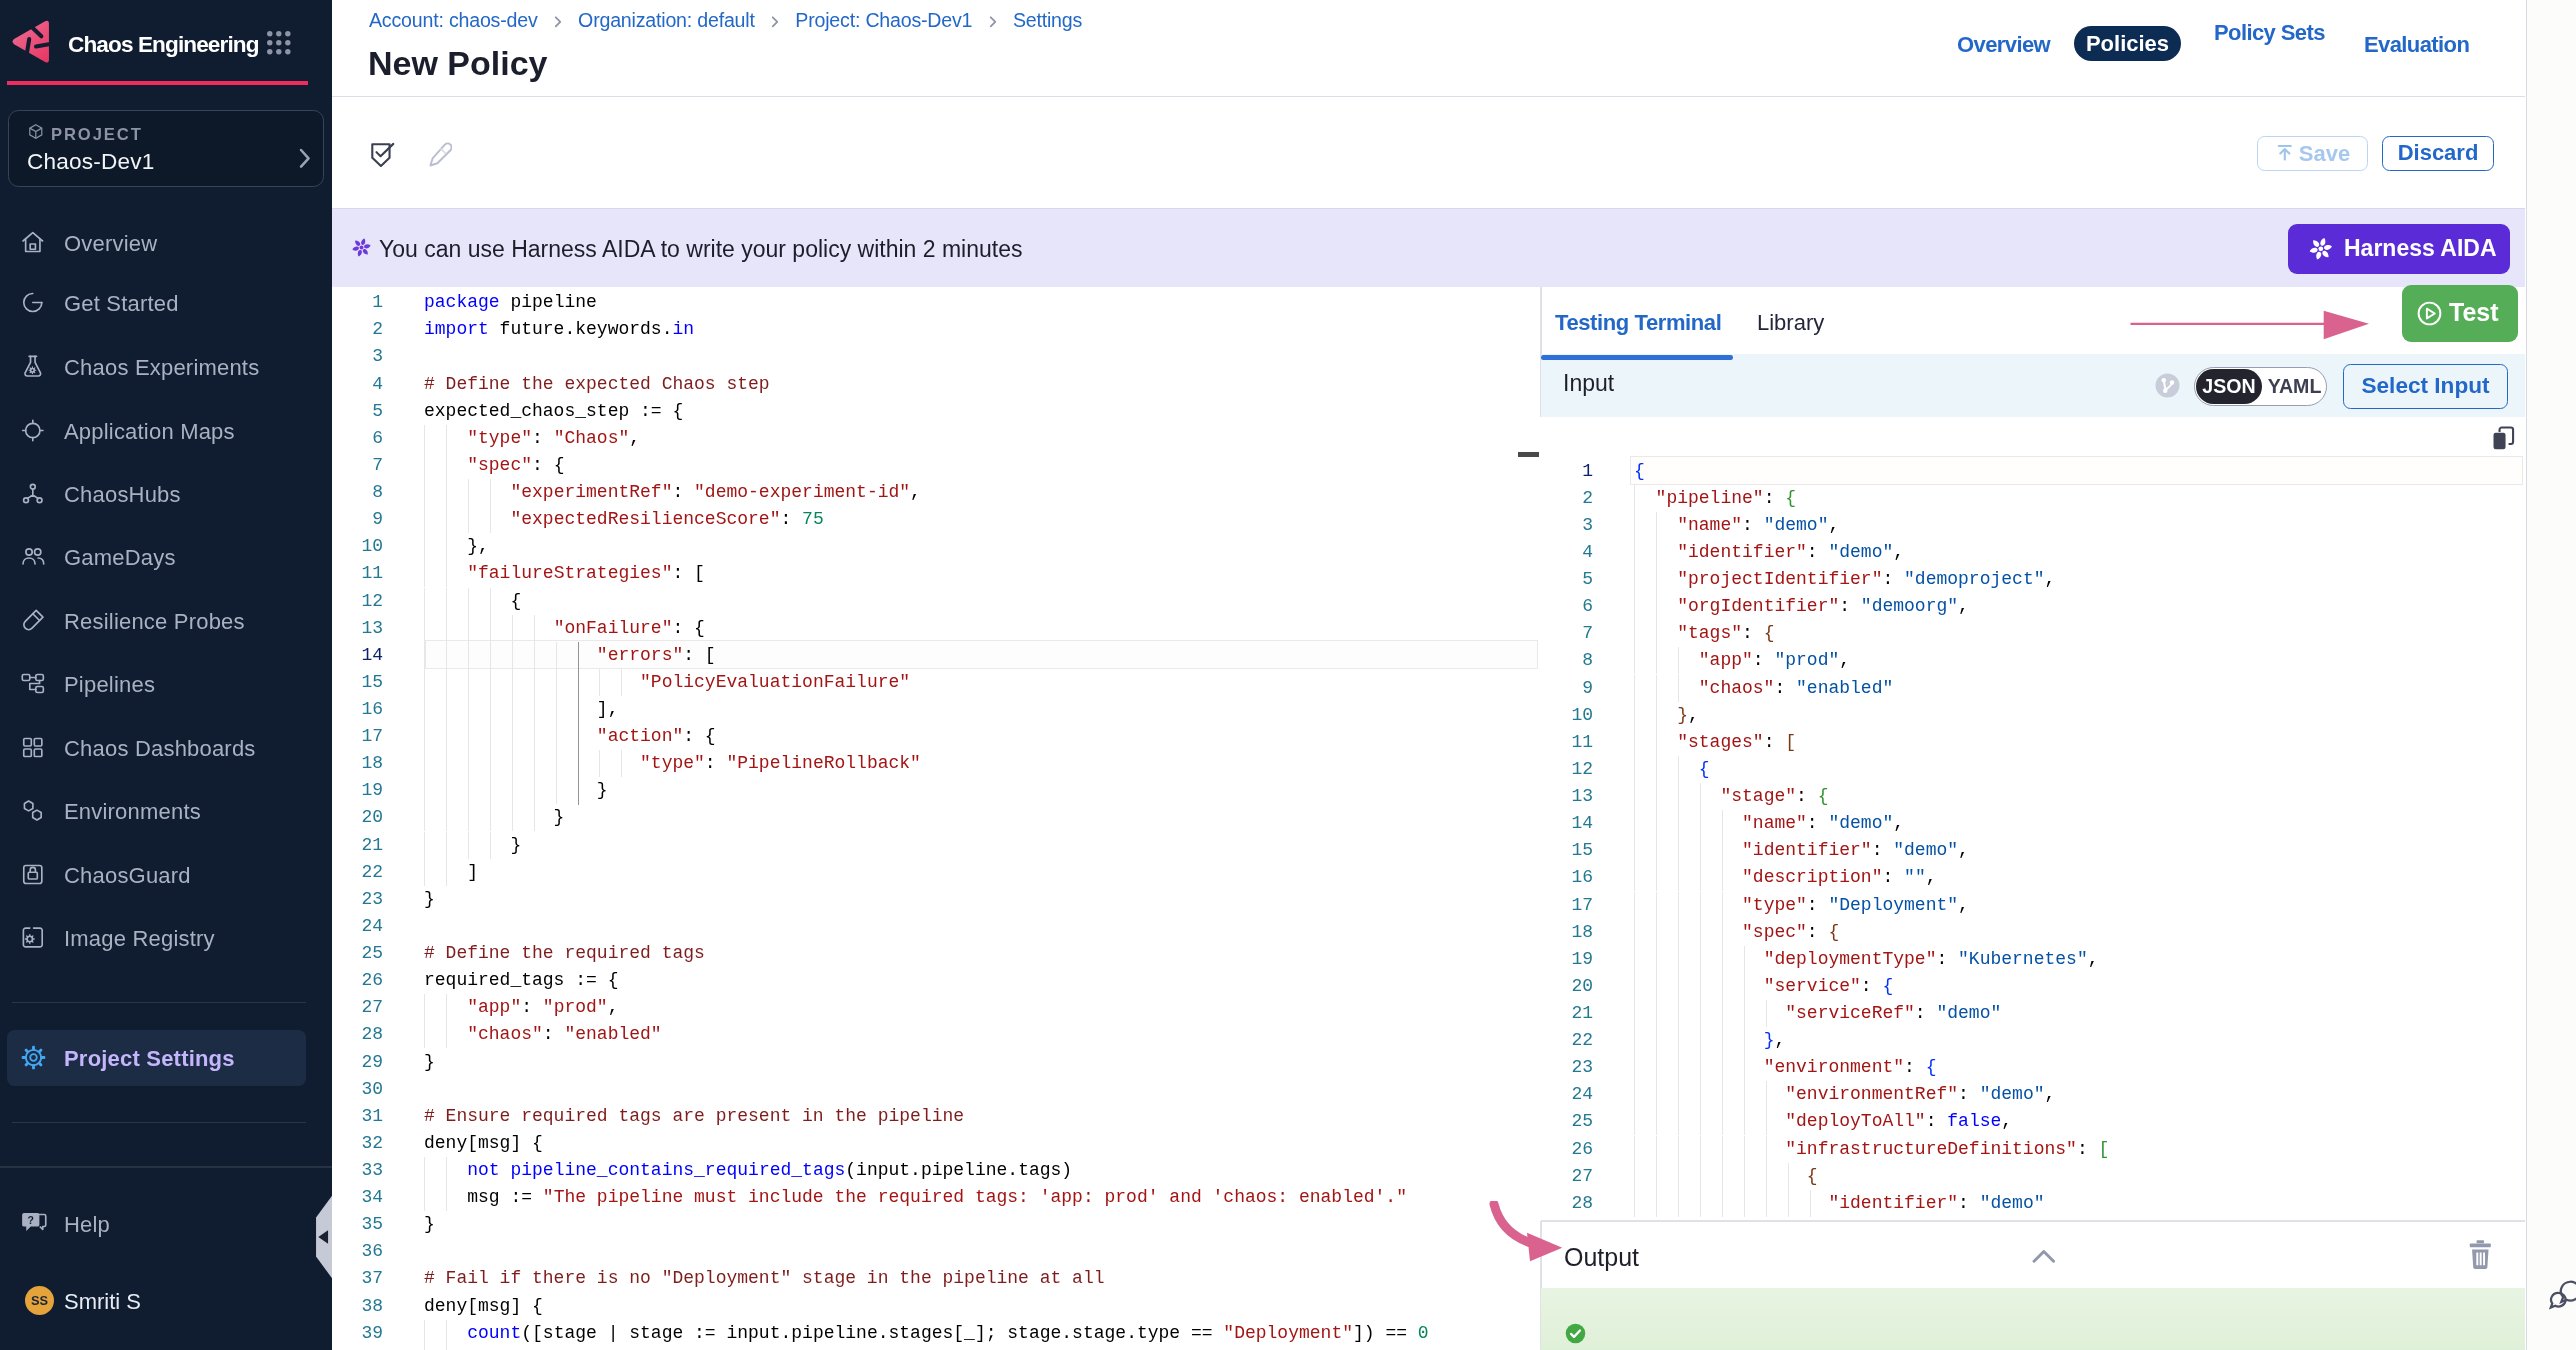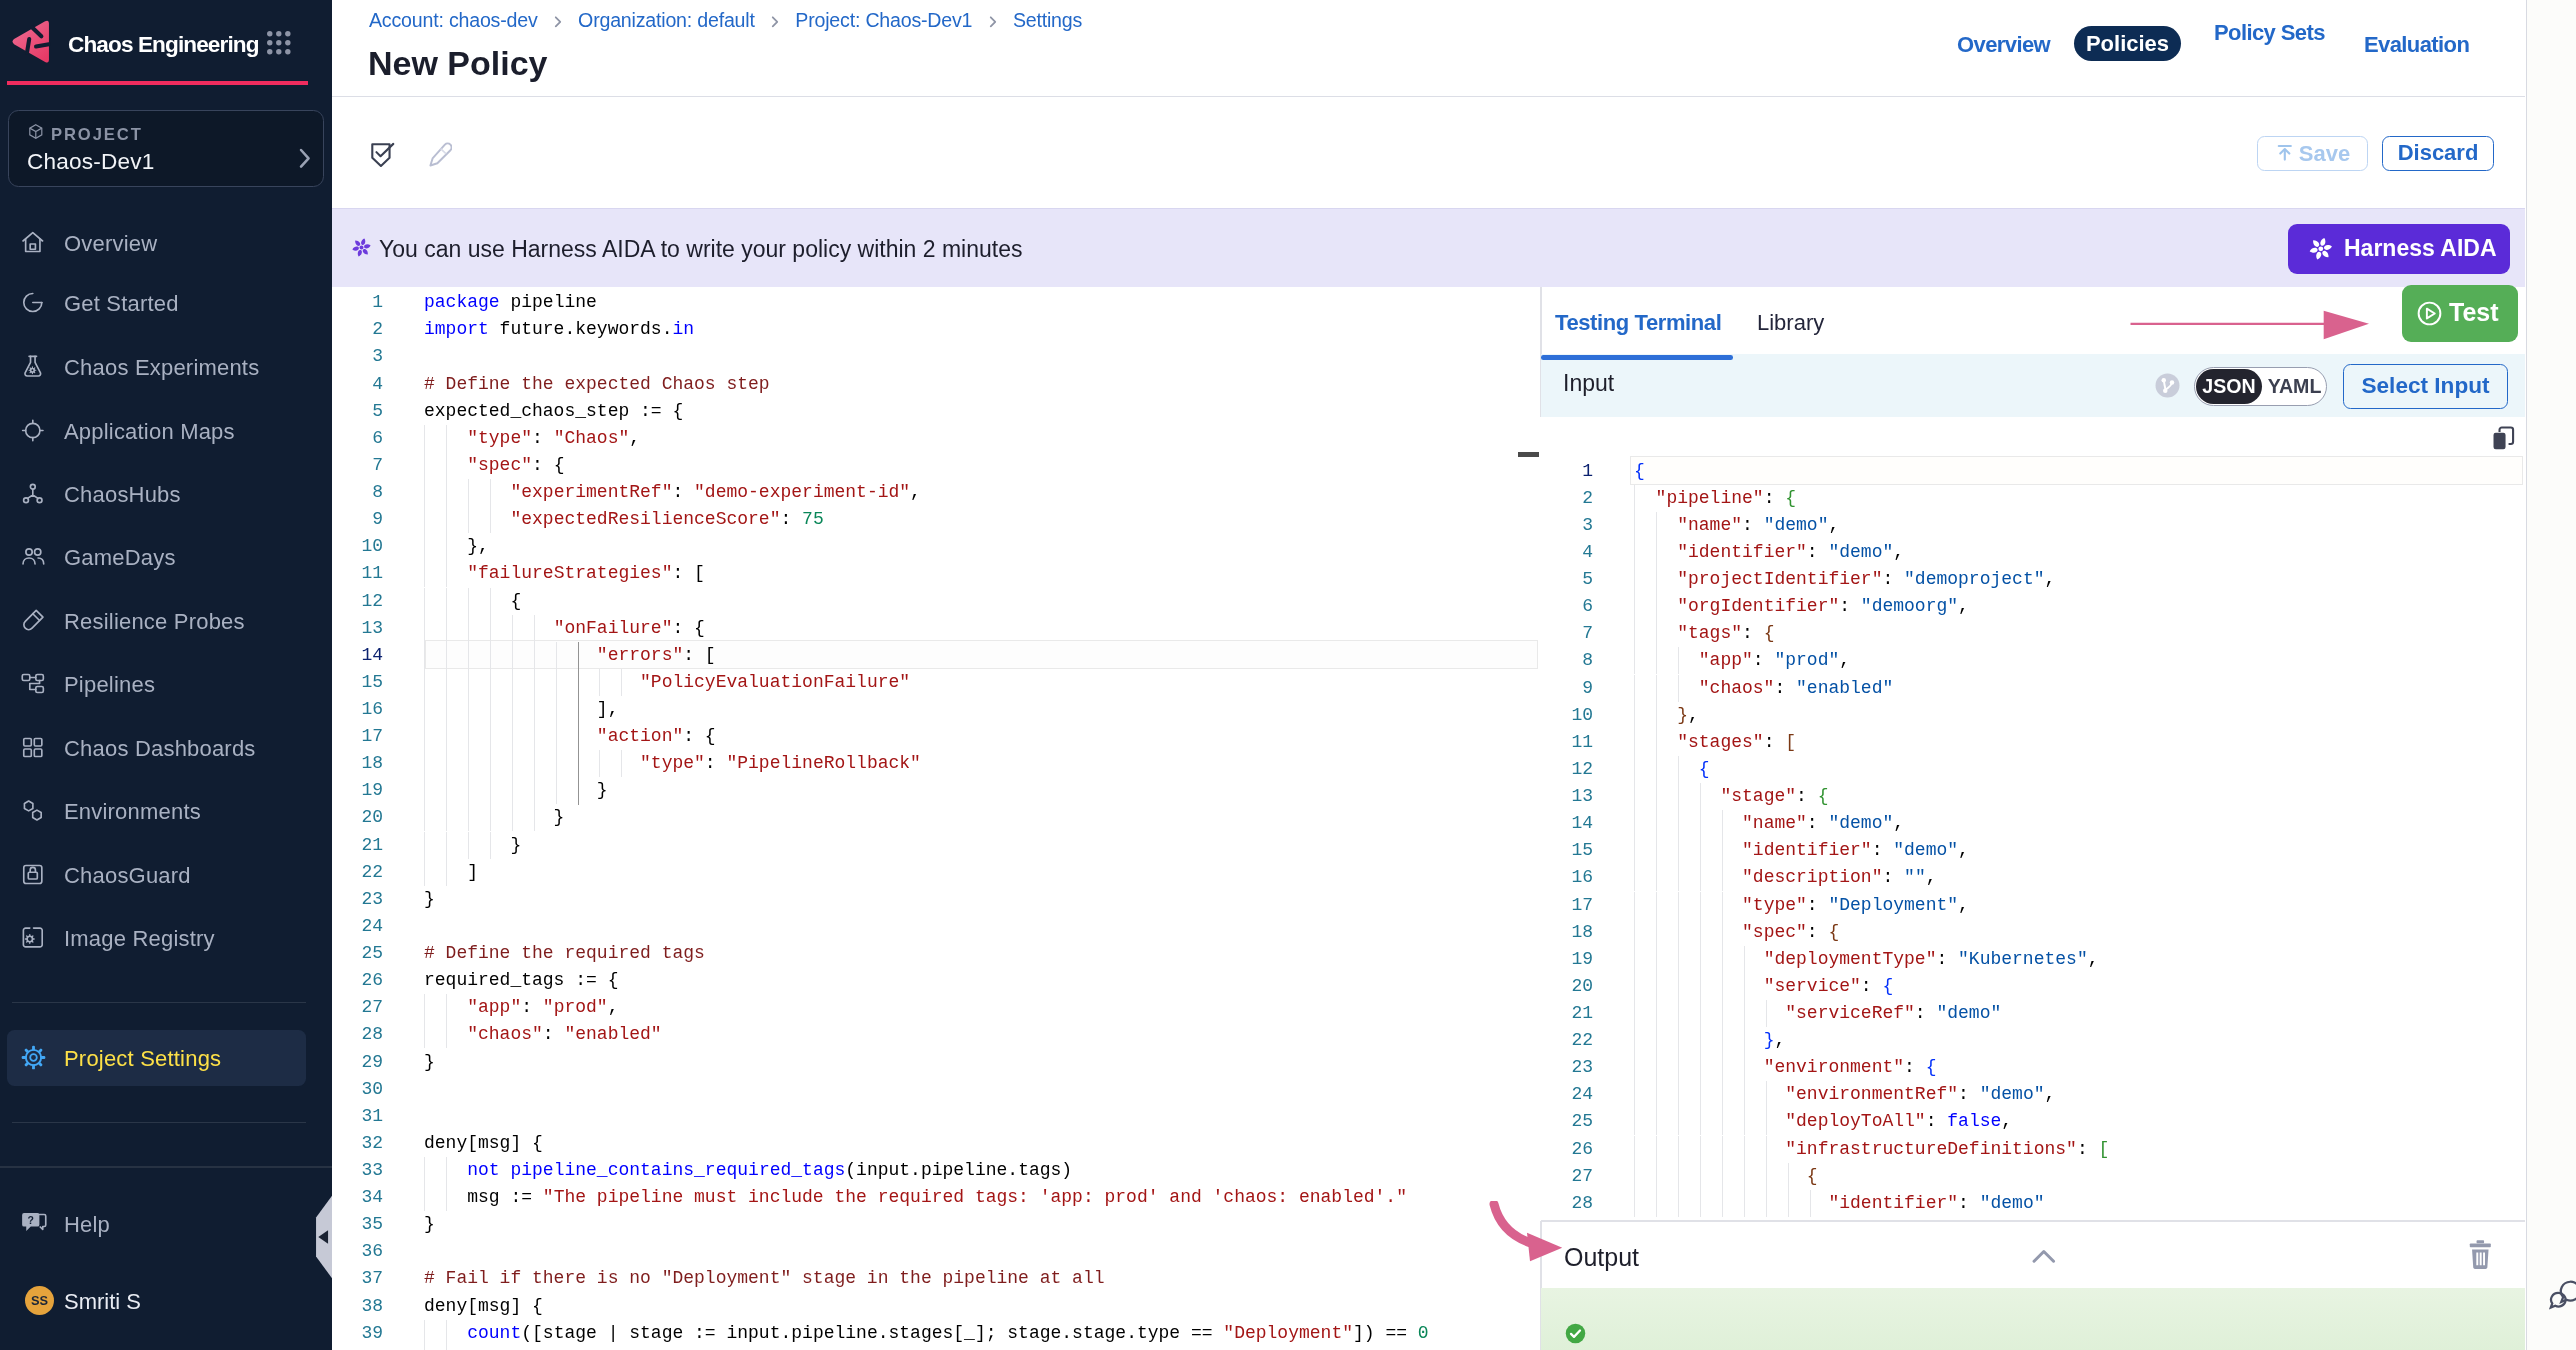--- a/index.html
+++ b/index.html
@@ -170,21 +170,21 @@
           <rect x="16.1" y="2.2" width="3.8" height="6.4" rx="1.6" fill="#42a7f5" stroke="none" transform="rotate(45 18 18)"></rect>
           <rect x="16.1" y="2.2" width="3.8" height="6.4" rx="1.6" fill="#42a7f5" stroke="none" transform="rotate(90 18 18)"></rect>
           <rect x="16.1" y="2.2" width="3.8" height="6.4" rx="1.6" fill="#42a7f5" stroke="none" transform="rotate(135 18 18)"></rect>
           <rect x="16.1" y="2.2" width="3.8" height="6.4" rx="1.6" fill="#42a7f5" stroke="none" transform="rotate(180 18 18)"></rect>
           <rect x="16.1" y="2.2" width="3.8" height="6.4" rx="1.6" fill="#42a7f5" stroke="none" transform="rotate(225 18 18)"></rect>
           <rect x="16.1" y="2.2" width="3.8" height="6.4" rx="1.6" fill="#42a7f5" stroke="none" transform="rotate(270 18 18)"></rect>
           <rect x="16.1" y="2.2" width="3.8" height="6.4" rx="1.6" fill="#42a7f5" stroke="none" transform="rotate(315 18 18)"></rect>
           <circle cx="18" cy="18" r="10.2" fill="none" stroke="#42a7f5" stroke-width="2.6"></circle>
           <circle cx="18" cy="18" r="4.4" fill="none" stroke="#42a7f5" stroke-width="2.4"></circle>
         </svg></span>
-      <span class="lb" style="color:#fde047;font-weight:normal">Project Settings</span>
+      <span class="lb" style="color:#c4b5fd;font-weight:bold">Project Settings</span>
     </div>
 <div class="sep" style="top:1122px"></div>
 <div class="a" style="left:0;top:1166px;width:332px;height:1.5px;background:#273243"></div>
 <div class="nav" style="top:1193px">
       <span class="ic"><svg width="29" height="27" viewBox="0 0 38 36">
           <path d="M24 6 h8 a2 2 0 0 1 2 2 v12 a2 2 0 0 1-2 2 h-2 v4 l-4-4" fill="none" stroke="#a9b1c2" stroke-width="2.2" stroke-linejoin="round"></path>
           <path d="M5 4 h18 a2.5 2.5 0 0 1 2.5 2.5 v13 a2.5 2.5 0 0 1-2.5 2.5 h-9 l-6 6 v-6 H5 a2.5 2.5 0 0 1-2.5-2.5 v-13 A2.5 2.5 0 0 1 5 4 Z" fill="#a9b1c2" stroke="none"></path>
           <text x="14" y="18.5" font-family="Liberation Sans" font-size="14" font-weight="bold" fill="#101d31" text-anchor="middle">?</text>
         </svg></span>
       <span class="lb">Help</span>
@@ -401,20 +401,21 @@
 <i class="g" style="left:114px;top:707px"></i>
 <div class="cl" style="left:92px;top:707px">    <span class="st">"app"</span>: <span class="st">"prod"</span>,</div>
 <div class="ln" style="top:734px;width:51px">28</div>
 <i class="g" style="left:92px;top:734px"></i>
 <i class="g" style="left:114px;top:734px"></i>
 <div class="cl" style="left:92px;top:734px">    <span class="st">"chaos"</span>: <span class="st">"enabled"</span></div>
 <div class="ln" style="top:762px;width:51px">29</div>
 <div class="cl" style="left:92px;top:762px">}</div>
 <div class="ln" style="top:789px;width:51px">30</div>
 <div class="ln" style="top:816px;width:51px">31</div>
+<div class="cl" style="left:92px;top:816px"><span class="cm"># Ensure required tags are present in the pipeline</span></div>
 <div class="ln" style="top:843px;width:51px">32</div>
 <div class="cl" style="left:92px;top:843px">deny[msg] {</div>
 <div class="ln" style="top:870px;width:51px">33</div>
 <i class="g" style="left:92px;top:870px"></i>
 <i class="g" style="left:114px;top:870px"></i>
 <div class="cl" style="left:92px;top:870px">    <span class="kw">not</span> <span class="kw">pipeline_contains_required_tags</span>(input.pipeline.tags)</div>
 <div class="ln" style="top:897px;width:51px">34</div>
 <i class="g" style="left:92px;top:897px"></i>
 <i class="g" style="left:114px;top:897px"></i>
 <div class="cl" style="left:92px;top:897px">    msg := <span class="st">"The pipeline must include the required tags: 'app: prod' and 'chaos: enabled'."</span></div>

